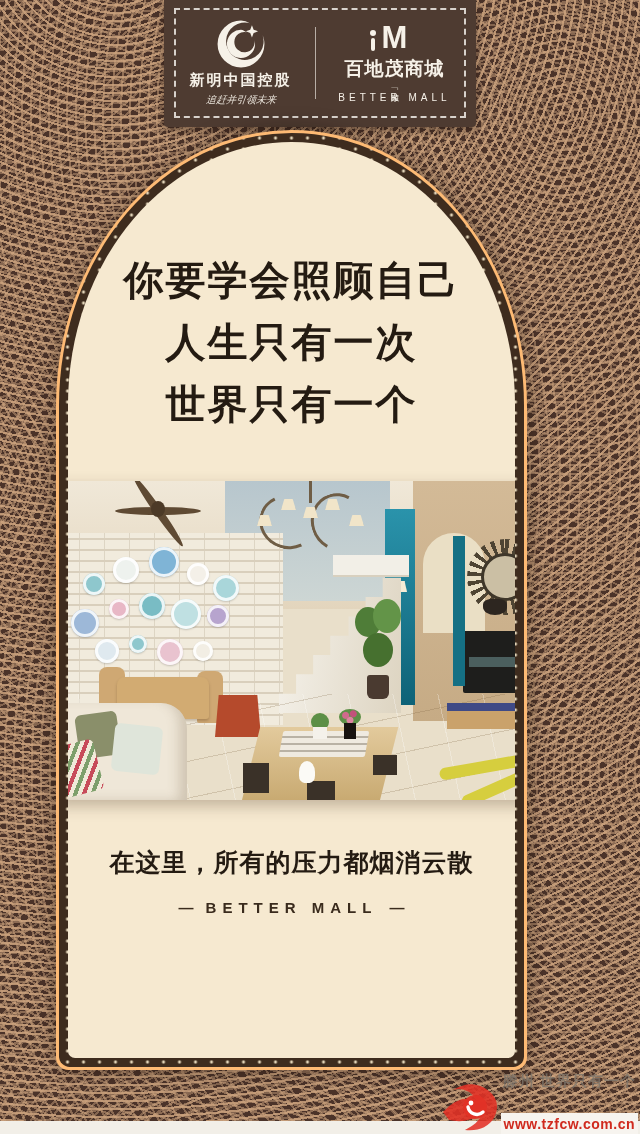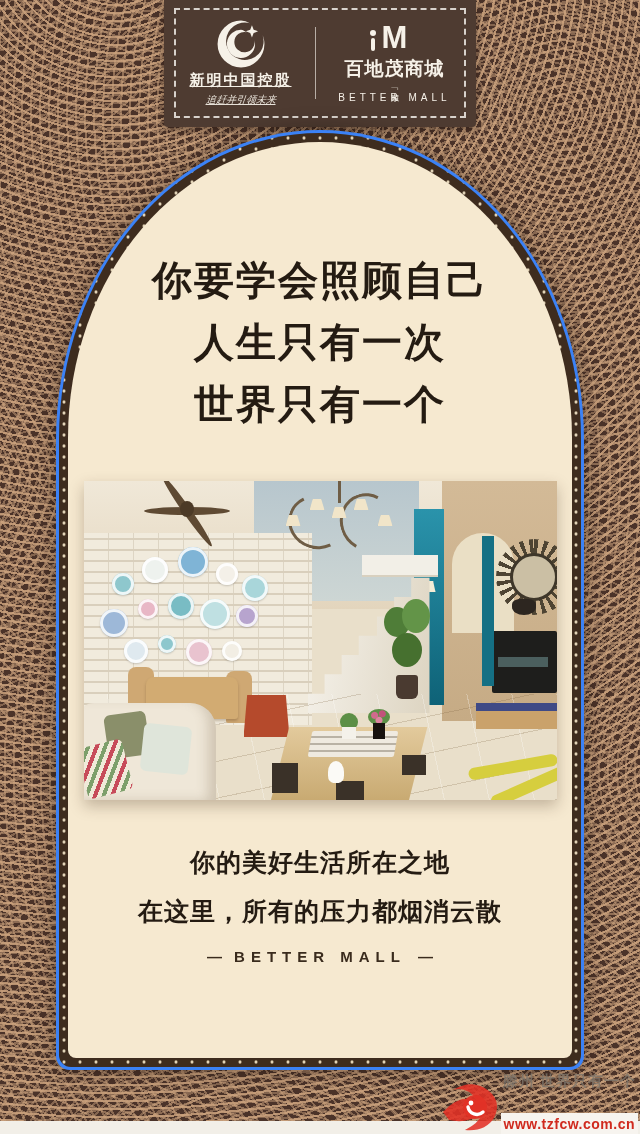--- a/index.html
+++ b/index.html
@@ -15,40 +15,40 @@
       repeating-radial-gradient(circle at -8% 42%, rgba(203,162,125,.5) 0 2px, rgba(75,51,41,0) 2px 10px),
       repeating-radial-gradient(circle at 112% 68%, rgba(203,162,125,.5) 0 2px, rgba(75,51,41,0) 2px 9px),
       repeating-radial-gradient(circle at 42% 112%, rgba(203,162,125,.45) 0 2px, rgba(75,51,41,0) 2px 8px);
   }
 
   
   .banner{position:absolute;left:164px;top:0;width:312px;height:127px;
     background:#4e3b31;border-radius:0 0 4px 4px;box-shadow:0 3px 8px rgba(30,18,10,.45);}
   .banner-border{position:absolute;inset:8px 10px 9px 10px;border:2px dashed rgba(255,253,248,.78);
     display:flex;align-items:center;justify-content:center;gap:10px;}
-  .logo-left{width:128px;text-align:center;color:#f6f1e8;text-decoration:underline;}
+  .logo-left{width:128px;text-align:center;color:#f6f1e8;}
   .logo-left svg{display:block;margin:0 auto 2px;}
   .company{font-size:15px;font-weight:bold;letter-spacing:2px;white-space:nowrap;}
   .slogan{font-size:10px;font-style:italic;font-family:"Liberation Serif",serif;
     margin-top:3px;opacity:.92;transform:skewX(-6deg);white-space:nowrap;}
   .logo-div{width:1px;height:72px;background:rgba(255,252,245,.6);}
   .logo-right{width:138px;text-align:center;color:#f6f1e8;}
   .m-mark{font-size:31px;font-weight:bold;line-height:30px;letter-spacing:0;position:relative;display:inline-block;}
   .m-person{position:absolute;left:-11px;bottom:2px;width:4px;height:13px;background:#f6f1e8;border-radius:2px;}
   .m-person::before{content:"";position:absolute;left:-1px;top:-8px;width:6px;height:6px;border-radius:50%;background:#f6f1e8;}
   .cn-row{display:flex;align-items:center;justify-content:center;gap:3px;margin-top:3px;flex-direction:column;}
   .cn-name{font-size:19px;font-weight:bold;letter-spacing:1px;white-space:nowrap;}
   .region{writing-mode:vertical-rl;font-size:8px;line-height:9px;letter-spacing:1px;opacity:.95;}
   .region::before{content:"﹁";}
   .region::after{content:"﹂";}
   .latin{font-size:10px;letter-spacing:4px;margin-top:3px;white-space:nowrap;}
 
   
-  .arch{position:absolute;left:56px;top:130px;width:528px;height:940px;
-    background:#3b82f6;border-radius:264px 264px 14px 14px / 310px 310px 14px 14px;
+  .arch{position:absolute;left:56px;top:130px;width:471px;height:940px;
+    background:#fdba74;border-radius:264px 264px 14px 14px / 310px 310px 14px 14px;
     padding:3px;box-sizing:border-box;box-shadow:0 0 22px rgba(20,10,5,.4);}
   .arch-band{width:100%;height:100%;box-sizing:border-box;padding:9px;
     background-color:#3e2c1e;
     background-image:radial-gradient(circle, rgba(244,230,200,.9) 0 1.2px, transparent 1.9px);
     background-size:16px 11px;background-position:center;
     border-radius:261px 261px 12px 12px / 306px 306px 12px 12px;}
   .arch-inner{width:100%;height:100%;box-sizing:border-box;background:#f6e9d0;
     border-radius:252px 252px 8px 8px / 296px 296px 8px 8px;overflow:hidden;
     display:flex;flex-direction:column;align-items:center;}
 
@@ -253,21 +253,20 @@
           <div class="ph-mosspot"></div>
           <div class="ph-flower"></div>
           <div class="ph-vase"></div>
           <div class="ph-bird"></div>
           <div class="ph-stand"></div>
           <div class="ph-yellow" style="left:384px;top:280px;width:90px;height:12px;transform:rotate(-10deg);"></div>
           <div class="ph-yellow" style="left:404px;top:300px;width:80px;height:12px;transform:rotate(-24deg);"></div>
         </div>
 
         <div class="caption">
-          <div class="caption-line">你的美好生活所在之地</div>
           <div class="caption-line">在这里，所有的压力都烟消云散</div>
         </div>
 
         <div class="brand-row">
           <span class="dash">—</span>
           <span class="brand">BETTER MALL</span>
           <span class="dash">—</span>
         </div>
 
       </div>

